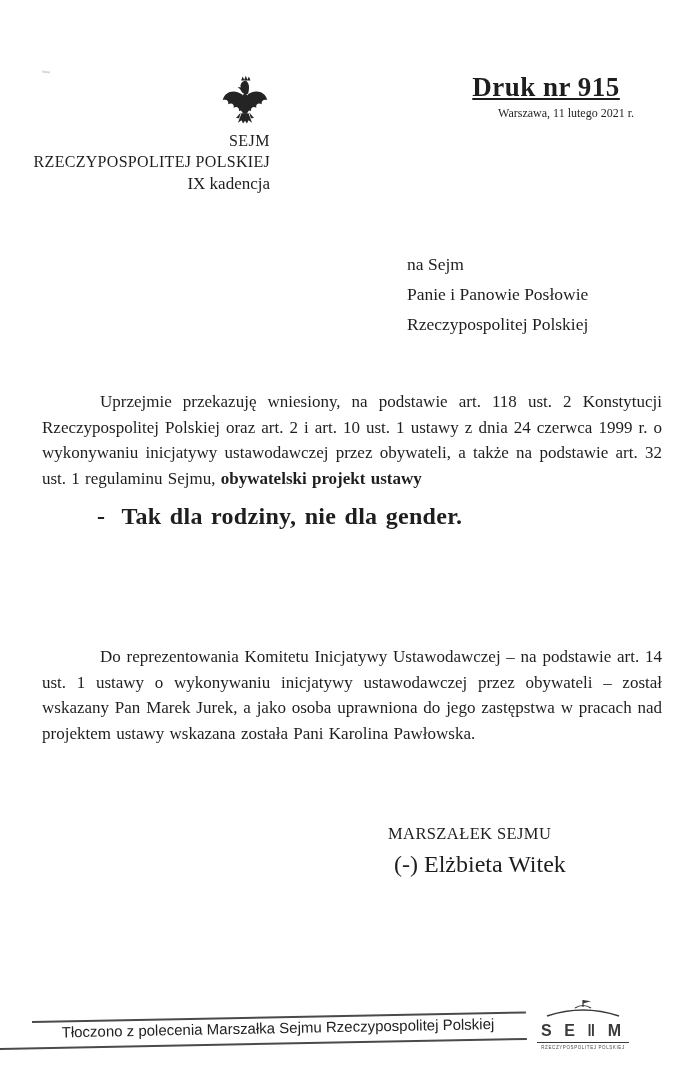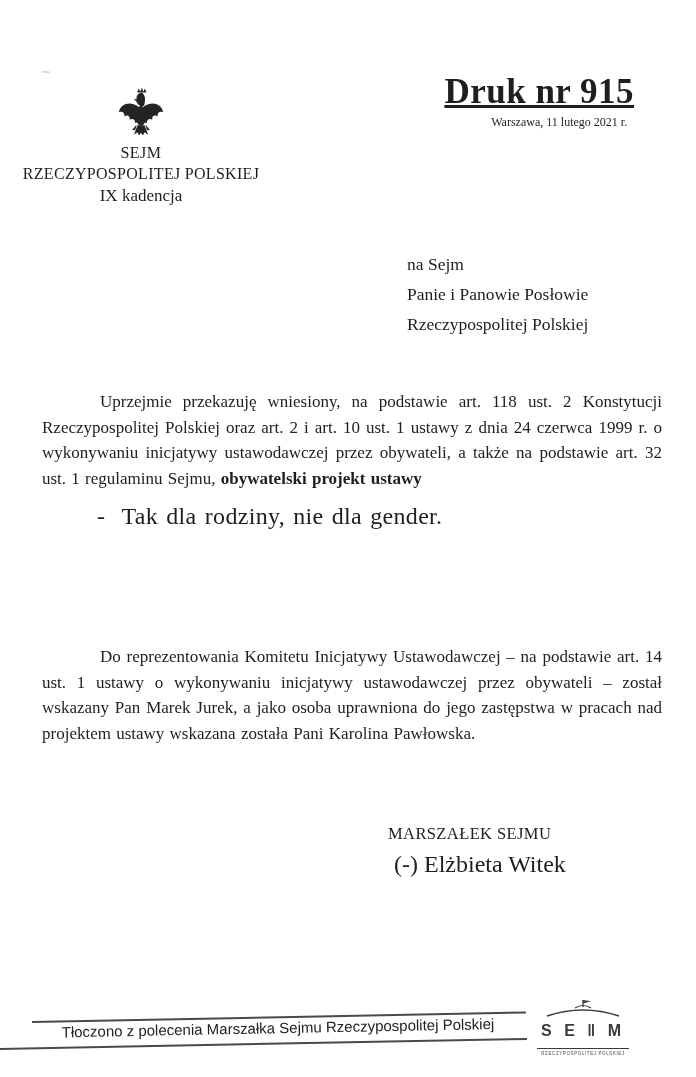--- a/index.html
+++ b/index.html
@@ -14,38 +14,38 @@
     background: #ffffff;
     font-family: "Liberation Serif", serif;
     color: #1e1e1e;
     overflow: hidden;
   }
 
   
   .hdr-left {
     position: absolute;
     left: 12px;
-    top: 84px;
+    top: 72px;
     width: 258px;
-    text-align: center;
+    text-align: right;
   }
   .eagle-wrap { height: 56px; }
   .inst-sejm     { font-size: 16px; letter-spacing: 0.5px; margin-top: 4px; }
   .inst-country  { font-size: 16px; letter-spacing: 0.3px; margin-top: 3px; }
   .inst-term     { font-size: 17px; margin-top: 3px; }
 
   
   .hdr-right {
     position: absolute;
     right: 62px;
     top: 72px;
     text-align: center;
   }
   .druk {
-    font-size: 35px;
+    font-size: 27px;
     font-weight: bold;
     text-decoration: underline;
     letter-spacing: 0.5px;
   }
   .place-date {
     font-size: 12px;
     margin-top: 3px;
     margin-left: 40px;
   }
 
@@ -73,21 +73,21 @@
   .p1 { top: 389px; }
   .p2 { top: 574px; }
   .p3 { top: 644px; }
   .bodytext b { font-weight: bold; }
 
   .bill-title {
     position: absolute;
     left: 97px;
     top: 503px;
     font-size: 24px;
-    font-weight: normal;
+    font-weight: bold;
     letter-spacing: 0.3px;
     word-spacing: 2px;
     white-space: pre;
   }
 
   
   .sig-role {
     position: absolute;
     left: 388px;
     top: 824px;
@@ -143,21 +143,21 @@
     text-align: center;
     color: #3a3a3a;
   }
   .logo-letters {
     font-family: "Liberation Sans", sans-serif;
     font-size: 16px;
     font-weight: bold;
     letter-spacing: 4px;
     line-height: 18px;
     border-bottom: 1.5px solid #3a3a3a;
-    padding-bottom: 8px;
+    padding-bottom: 2px;
   }
   .logo-sub {
     font-family: "Liberation Sans", sans-serif;
     font-size: 4.5px;
     letter-spacing: 0.6px;
     margin-top: 2px;
     color: #4a4a4a;
   }
 
   .scan-artifact {

